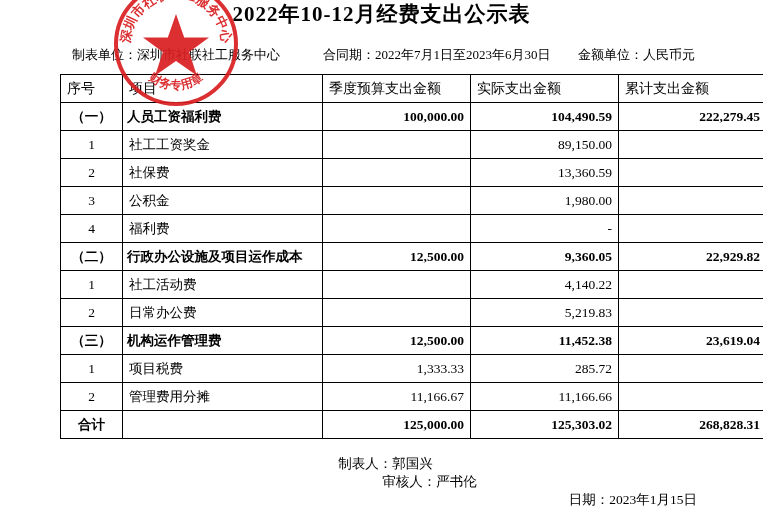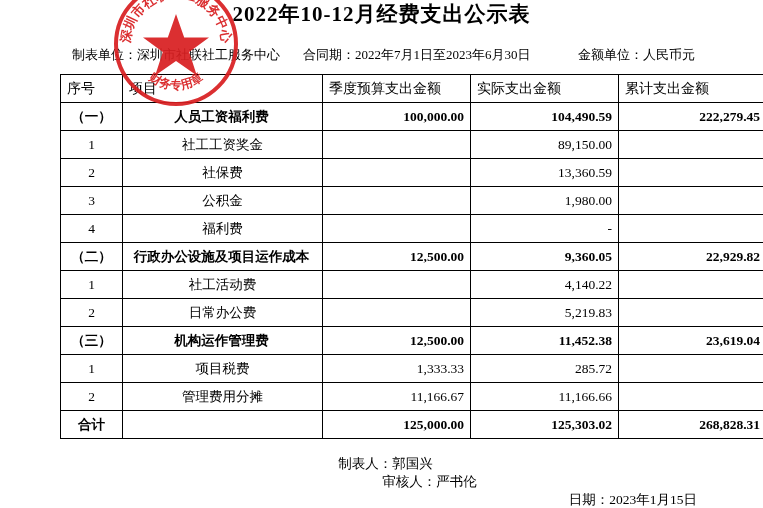--- a/index.html
+++ b/index.html
@@ -35,21 +35,21 @@
   }
   .meta-row {
     display: flex;
     align-items: center;
     font-size: 13px;
     margin-top: 18px;
     padding: 0 8px 0 12px;
     white-space: nowrap;
   }
   .meta-unit { flex: 0 0 auto; }
-  .meta-period { flex: 0 0 auto; margin-left: 23px; }
+  .meta-period { flex: 0 0 auto; margin-left: 43px; }
   .meta-currency { flex: 0 0 auto; margin-left: auto; }
   .meta-label { font-size: 13px; }
   .meta-value { font-size: 13px; }
 
   table.main {
     width: 100%;
     border-collapse: collapse;
     margin-top: 10px;
     table-layout: fixed;
   }
@@ -66,21 +66,21 @@
     font-size: 14px;
     margin-left: 48px;
   }
   col.c-seq { width: 62px; }
   col.c-item { width: 200px; }
   col.c-budget { width: 148px; }
   col.c-actual { width: 148px; }
   col.c-cum { width: 148px; }
 
   td.seq { text-align: center; font-size: 13px; }
-  td.item { text-align: center; padding-left: 14px; }
+  td.item { text-align: left; padding-left: 14px; }
   td.num { text-align: right; padding-right: 14px; }
 
   tr.section td.item,
   tr.section td.num,
   tr.section td.seq {
     font-weight: bold;
   }
   tr.section td.item { padding-left: 4px; }
   tr.total td { font-weight: bold; }
   tr.total td.seq { text-align: center; margin-top: 27px; }

